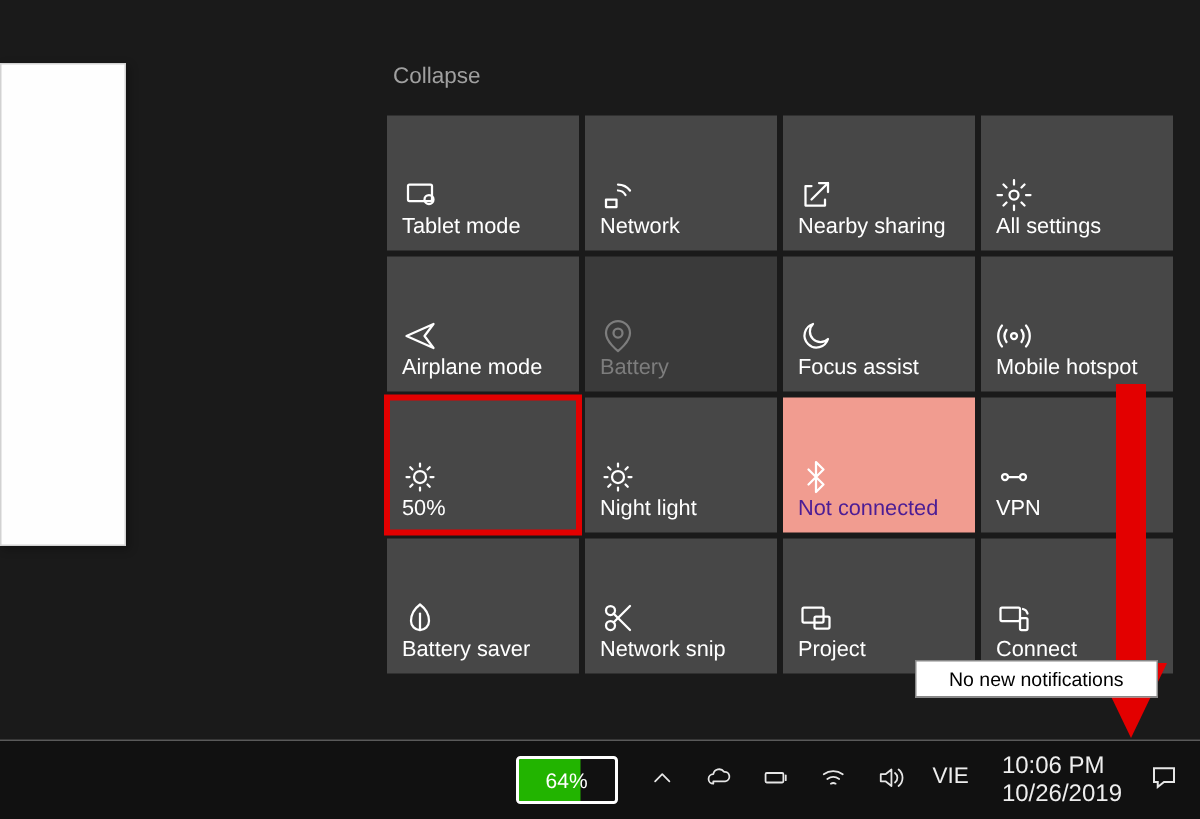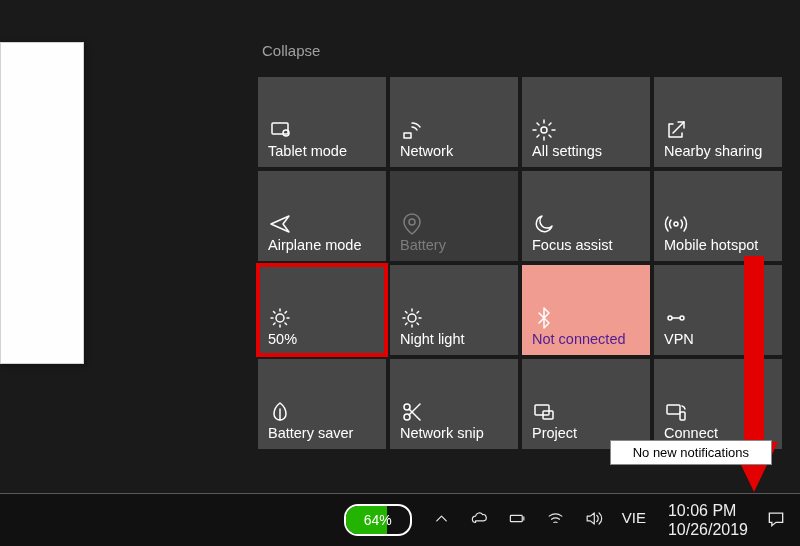--- a/index.html
+++ b/index.html
@@ -13,21 +13,21 @@
   .tile .ico{height:26px;display:flex;align-items:center}
   .tile .ico svg{width:24px;height:24px;stroke:#fff;fill:none;stroke-width:1.5;stroke-linecap:round;stroke-linejoin:round}
   .tile.disabled .ico svg{stroke:#7d7d7d}
   .tile.pink .ico svg{stroke:#fff}
   .tile .lbl{font-size:14.5px;white-space:nowrap;overflow:hidden}
   .hl{outline:4px solid #e30000;outline-offset:-2px}
   .tooltip{position:absolute;right:28px;top:440px;background:#fff;color:#000;font-size:13px;padding:4px 22px;border:1px solid #888;z-index:30}
   .arrow{position:absolute;right:18px;top:256px;z-index:25}
   .taskbar{position:absolute;left:0;right:0;bottom:0;height:52px;border-top:1px solid #5a5a5a;background:#111;display:flex;align-items:center;color:#eee;font-size:15px}
   .taskbar .spacer{flex:1}
-  .batt-badge{width:64px;height:28px;border:2px solid #fff;border-radius:14px;position:relative;margin-right:10px;overflow:hidden;display:flex;align-items:center;justify-content:center}
+  .batt-badge{width:64px;height:28px;border:2px solid #fff;border-radius:3px;position:relative;margin-right:10px;overflow:hidden;display:flex;align-items:center;justify-content:center}
   .batt-badge::after{content:"";position:absolute;right:-6px;top:8px;width:4px;height:12px;background:#fff;border-radius:0 2px 2px 0}
   .batt-fill{position:absolute;left:0;top:0;bottom:0;width:64%;background:#22b400}
   .batt-txt{position:relative;z-index:1;color:#fff;font-size:14px}
   .tray{display:flex;align-items:flex-start;gap:19px;padding:0 10px}
   .tray svg{width:19px;height:19px;stroke:#e6e6e6;fill:none;stroke-width:1.5;stroke-linecap:round;stroke-linejoin:round}
   .vie{font-size:15px;color:#eee}
   .clock{text-align:left;line-height:1.2;font-size:16px;padding:0 12px}
   .notif-ico{padding:0 14px 0 6px}
   .notif-ico svg{width:20px;height:20px;stroke:#e6e6e6;fill:none;stroke-width:1.6}
 </style>
@@ -51,32 +51,32 @@
         <div class="ico">
           <svg viewBox="0 0 24 24">
             <use href="#i-network"></use>
           </svg>
         </div>
         <div class="lbl">Network</div>
       </div>
       <div class="tile">
         <div class="ico">
           <svg viewBox="0 0 24 24">
+            <use href="#i-share"></use>
+          </svg>
+        </div>
+        <div class="lbl">Nearby sharing</div>
+      </div>
+      <div class="tile">
+        <div class="ico">
+          <svg viewBox="0 0 24 24">
             <use href="#i-settings"></use>
           </svg>
         </div>
         <div class="lbl">All settings</div>
-      </div>
-      <div class="tile">
-        <div class="ico">
-          <svg viewBox="0 0 24 24">
-            <use href="#i-share"></use>
-          </svg>
-        </div>
-        <div class="lbl">Nearby sharing</div>
       </div>
       <div class="tile">
         <div class="ico">
           <svg viewBox="0 0 24 24">
             <use href="#i-airplane"></use>
           </svg>
         </div>
         <div class="lbl">Airplane mode</div>
       </div>
       <div class="tile disabled">

